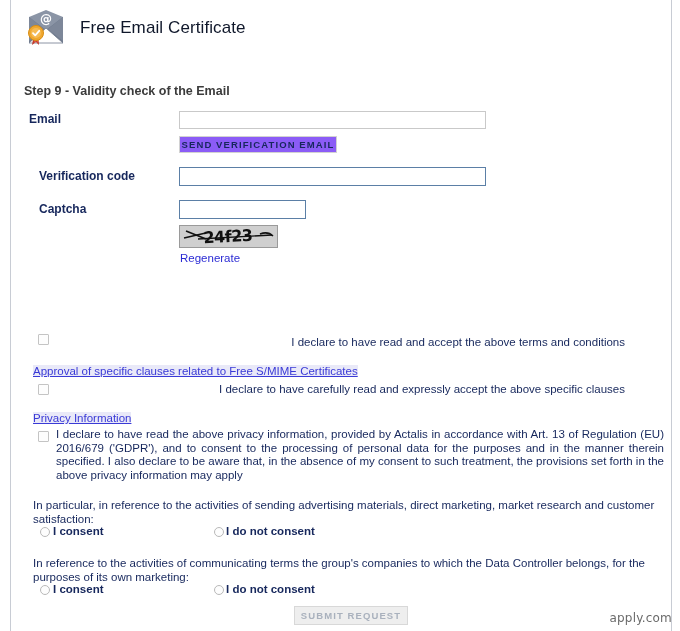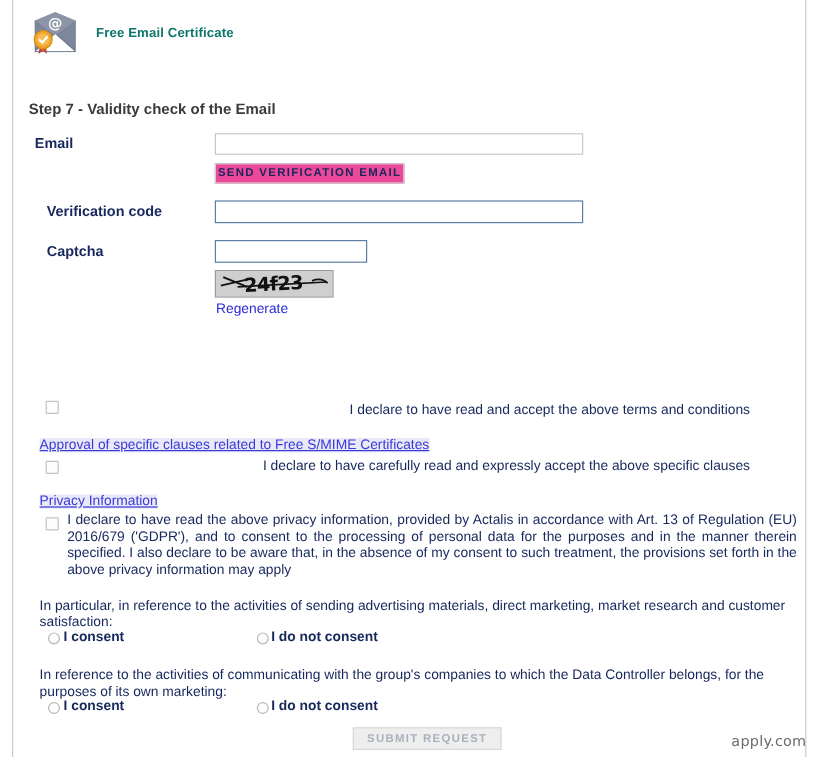--- a/index.html
+++ b/index.html
@@ -45,23 +45,23 @@
     display: flex;
     align-items: center;
     gap: 12px;
   }
   .brand-icon {
     width: 44px;
     height: 40px;
     display: block;
   }
   .brand-title {
-    font-size: 11px;
-    font-weight: bold;
-    color: #0f766e;
+    font-size: 17px;
+    font-weight: normal;
+    color: #0f172a;
     letter-spacing: 0.1px;
     white-space: nowrap;
   }
 
   
   .step-heading {
     position: absolute;
     font-size: 12.5px;
     font-weight: bold;
     color: #3b3b3b;
@@ -85,21 +85,21 @@
     color: #16275c;
     padding: 1px 4px;
     outline: none;
   }
   .input-gray  { border: 1px solid #c9c9c9; }
   .input-blue  { border: 1px solid #5b7fa6; }
 
   .flat-button {
     position: absolute;
     box-sizing: border-box;
-    background: #ec4899;
+    background: #8b5cf6;
     border: 1px solid #d2d2d2;
     font-family: "Liberation Sans", sans-serif;
     font-size: 9.5px;
     font-weight: bold;
     letter-spacing: 1.1px;
     color: #16275c;
     cursor: pointer;
     text-align: center;
     padding: 0;
   }
@@ -220,21 +220,21 @@
         <path d="M11 27 L10 35 L12.5 33 L14 35 L13.5 27 Z" fill="#e05b4a"></path>
 
         <circle cx="12" cy="25" r="7.5" fill="#f0a830" stroke="#d98e12" stroke-width="1"></circle>
         <circle cx="12" cy="25" r="5" fill="#f6bb55"></circle>
         <path d="M9 25.2 L11.2 27.4 L15.2 22.8" fill="none" stroke="#ffffff" stroke-width="1.8" stroke-linecap="round" stroke-linejoin="round"></path>
       </svg>
     </span>
     <span class="brand-title">Free Email Certificate</span>
   </div>
 
-  <div class="step-heading" style="left:13px; top:84px;">Step 7 - Validity check of the Email</div>
+  <div class="step-heading" style="left:13px; top:84px;">Step 9 - Validity check of the Email</div>
 
   <div class="field-label" style="left:18px; top:112px;">Email</div>
   <input class="text-input input-gray" type="text" style="left: 168px; top: 111px; width: 307px; height: 18px;" placeholder="">
 
   <button class="flat-button" style="left:168px; top:136px; width:158px; height:17px;">SEND VERIFICATION EMAIL</button>
 
   <div class="field-label" style="left:28px; top:169px;">Verification code</div>
   <input class="text-input input-blue" type="text" style="left: 168px; top: 167px; width: 307px; height: 19px;" placeholder="">
 
   <div class="field-label" style="left:28px; top:202px;">Captcha</div>
@@ -264,23 +264,23 @@
   <div class="link-block" style="left:22px; top:412px;">Privacy Information</div>
   <div class="checkbox" style="left:27px; top:431px;"></div>
   <div class="consent-text justify" style="left:45px; top:428px; width:608px;">I declare to have read the above privacy information, provided by Actalis in accordance with Art. 13 of Regulation (EU) 2016/679 ('GDPR'), and to consent to the processing of personal data for the purposes and in the manner therein specified. I also declare to be aware that, in the absence of my consent to such treatment, the provisions set forth in the above privacy information may apply</div>
 
   <div class="para" style="left:22px; top:499px; width:632px;">In particular, in reference to the activities of sending advertising materials, direct marketing, market research and customer satisfaction:</div>
   <div class="radio" style="left:29px; top:527px;"></div>
   <div class="radio-label" style="left:42px; top:525px;">I consent</div>
   <div class="radio" style="left:203px; top:527px;"></div>
   <div class="radio-label" style="left:215px; top:525px;">I do not consent</div>
 
-  <div class="para" style="left:22px; top:557px; width:616px;">In reference to the activities of communicating with the group's companies to which the Data Controller belongs, for the purposes of its own marketing:</div>
+  <div class="para" style="left:22px; top:557px; width:616px;">In reference to the activities of communicating terms the group's companies to which the Data Controller belongs, for the purposes of its own marketing:</div>
   <div class="radio" style="left:29px; top:585px;"></div>
   <div class="radio-label" style="left:42px; top:583px;">I consent</div>
   <div class="radio" style="left:203px; top:585px;"></div>
   <div class="radio-label" style="left:215px; top:583px;">I do not consent</div>
 
-  <button class="flat-button disabled" style="left:283px; top:606px; width:124px; height:19px;">SUBMIT REQUEST</button>
+  <button class="flat-button disabled" style="left:283px; top:606px; width:114px; height:19px;">SUBMIT REQUEST</button>
 
 </div>
 
 <div class="watermark">apply.com</div>
 
 </body></html>

